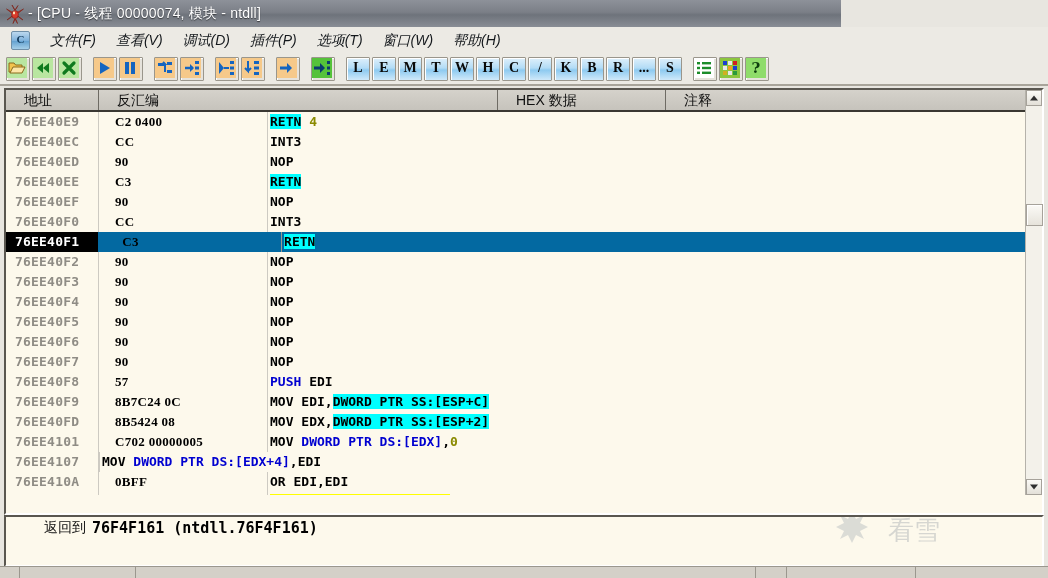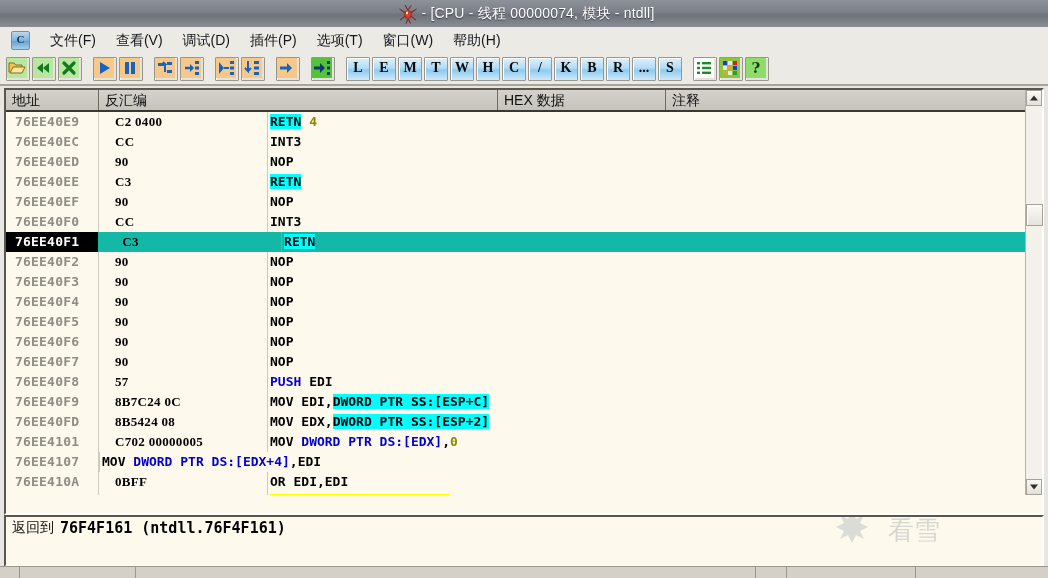--- a/index.html
+++ b/index.html
@@ -6,26 +6,25 @@
   body{
     width:1048px;height:578px;overflow:hidden;
     font-family:"Liberation Sans", sans-serif;
     background:#d4d0c8;
     -webkit-font-smoothing:none;
   }
   .app{position:relative;width:1048px;height:578px;background:#e8e6e0;}
 
   
   .titlebar{
-    position:absolute;left:0;top:0;width:1048px;height:27px;
+    position:absolute;left:0;top:0;width:841px;height:27px;
     background:linear-gradient(180deg,#8d9199 0%,#7b7f87 45%,#6e737b 55%,#898d95 100%);
     display:flex;align-items:center;
     border-bottom:1px solid #55585e;
     overflow:hidden;
-    justify-content:center;
   }
   .titlebar .ico{
     width:22px;height:20px;margin-left:4px;margin-right:2px;position:relative;flex:0 0 auto;
   }
   .titlebar .ico svg{display:block}
   .titlebar .ttl{
     color:#ffffff;font-size:14px;letter-spacing:.2px;
     text-shadow:0 1px 1px rgba(0,0,0,.55);
     white-space:nowrap;
   }
@@ -37,21 +36,21 @@
     display:flex;align-items:center;
   }
   .menubar .sysbtn{
     width:17px;height:17px;margin-left:11px;margin-right:10px;
     border:1px solid #6f8fa8;border-radius:2px;flex:0 0 auto;
     background:linear-gradient(180deg,#bcd8ee 0%,#7fb2dc 50%,#5f9ece 51%,#a6cfe9 100%);
     color:#123a5c;font-size:11px;font-weight:bold;line-height:15px;text-align:center;
     font-family:"Liberation Serif", serif;
   }
   .menubar .mi{
-    color:#14181c;font-size:14px;padding:2px 10px;white-space:nowrap;cursor:default;
+    color:#14181c;font-size:14px;padding:2px 10px;white-space:nowrap;cursor:default;font-style:italic;
   }
 
   
   .toolbar{
     position:absolute;left:0;top:54px;width:1048px;height:32px;
     background:#eceae4;border-bottom:2px solid #a8a49a;
     display:flex;align-items:center;padding-left:6px;box-sizing:border-box;
   }
   .tb{
     width:22px;height:22px;margin-right:2px;flex:0 0 auto;
@@ -74,33 +73,33 @@
     background:#fdf9ec;
     border:2px solid;
     border-color:#5a5750 #ffffff #ffffff #5a5750;
     box-sizing:border-box;
   }
   .hdrrow{
     display:flex;height:22px;background:#c9c6bf;
     border-bottom:2px solid #3a3832;box-sizing:border-box;
   }
   .hdrcell{
-    font-size:14px;color:#101010;line-height:20px;padding-left:6px;
+    font-size:14px;color:#101010;line-height:20px;padding-left:18px;
     box-sizing:border-box;border-right:1px solid #6e6b64;
     white-space:nowrap;overflow:hidden;
     background:linear-gradient(180deg,#d5d2cb 0%,#c6c3bc 100%);
   }
   .c-addr{width:93px}
   .c-hex{width:168px}
   .c-dis{width:399px}
   .c-com{width:360px;border-right:none}
 
   .listwrap{position:relative;height:383px;overflow:hidden;background:#fdf9ec;}
   .row{display:flex;height:20px;box-sizing:border-box;align-items:flex-end;}
-  .row.sel{background:#14b8a6;gap:8px;}
+  .row.sel{background:#0369a1;gap:8px;}
   .cell{
     font-family:"DejaVu Sans Mono","Liberation Mono",monospace;
     font-size:13px;line-height:20px;
     box-sizing:border-box;white-space:pre;overflow:hidden;
   }
   .addr{
     width:93px;color:#8f8c85;padding-left:9px;letter-spacing:.2px;
     border-right:1px solid #cdcac2;
     font-weight:bold;
   }
@@ -146,21 +145,21 @@
   .infopane{
     position:absolute;left:4px;top:515px;width:1040px;height:52px;
     background:#fdf9ec;
     border:2px solid;border-color:#5a5750 #ffffff #ffffff #5a5750;box-sizing:border-box;
     overflow:hidden;
   }
   .infoline{
     display:flex;align-items:center;height:22px;
   }
   .infolbl{
-    font-size:14px;color:#101010;padding-left:6px;padding-right:6px;white-space:nowrap;
+    font-size:14px;color:#101010;padding-left:6px;padding-right:6px;white-space:nowrap;margin-left:32px;
   }
   .infoval{
     font-family:"DejaVu Sans Mono","Liberation Mono",monospace;
     font-size:15px;font-weight:bold;color:#000;white-space:pre;
   }
 
   
   .statusbar{
     position:absolute;left:0;bottom:0;width:1048px;height:11px;
     background:#d4d0c8;border-top:1px solid #9b978e;display:flex;

